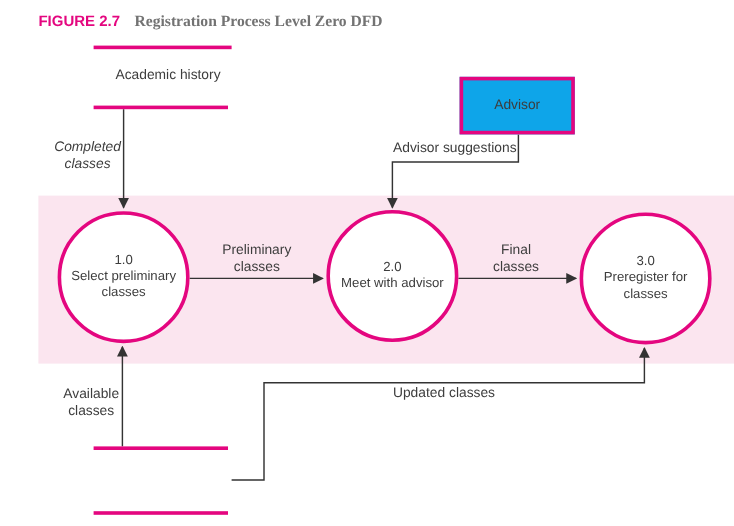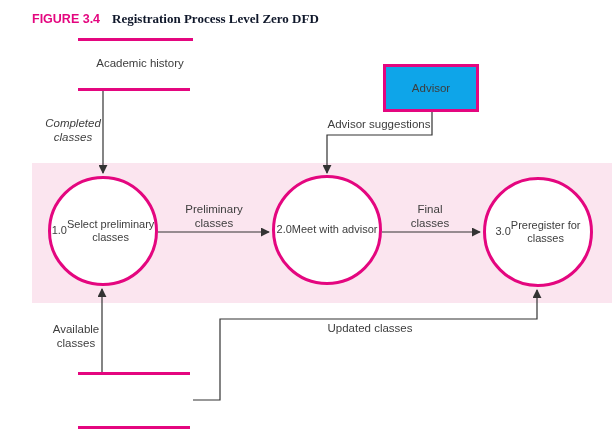--- a/index.html
+++ b/index.html
@@ -6,45 +6,45 @@
   .canvas {
     position:relative; width:612px; height:438px; background:#ffffff;
     overflow:hidden; font-family:"Liberation Sans", sans-serif;
   }
   .band { position:absolute; left:32px; top:163px; width:580px; height:140px; background:#FBE5EF; }
   svg.flows { position:absolute; left:0; top:0; width:612px; height:438px; z-index:2; }
   path.flow { stroke:#333333; stroke-width:1.2; fill:none; }
   .process {
     position:absolute; z-index:3; box-sizing:border-box; width:110px; height:110px;
     border:3.5px solid #E4067F; border-radius:50%; background:#ffffff;
-    display:flex; flex-direction:row; align-items:center; justify-content:center;
+    display:flex; flex-direction:column; align-items:center; justify-content:center;
     text-align:center; color:#3D3D3D; font-size:11px; line-height:13.5px;
   }
   .process-name { white-space:pre-line; }
   .entity {
     position:absolute; z-index:3; box-sizing:border-box; border:3.5px solid #E4067F;
     background:#0ea5e9; display:flex; align-items:center; justify-content:center;
     color:#3D3D3D; font-size:11.5px;
   }
   .store-bar { position:absolute; z-index:3; height:3px; background:#E4067F; }
   .label {
     position:absolute; z-index:4; color:#3D3D3D; font-size:11.5px; line-height:13.5px;
     text-align:center; white-space:pre-line;
   }
   .fig-caption { position:absolute; left:32px; top:9px; z-index:5; white-space:nowrap; }
   .fig-label { color:#E4067F; font-weight:bold; font-size:12.5px; font-family:"Liberation Sans", sans-serif; }
-  .fig-title { color:#0f172a; font-weight:bold; font-size:13px; font-family:"Liberation Serif", serif; margin-left:12px; }
+  .fig-title { color:#737373; font-weight:bold; font-size:13px; font-family:"Liberation Serif", serif; margin-left:12px; }
 </style>
 </head>
 <body>
 
 <div class="canvas">
 
   <div class="fig-caption">
-    <span class="fig-label">FIGURE 3.4</span><span class="fig-title">Registration Process Level Zero DFD</span>
+    <span class="fig-label">FIGURE 2.7</span><span class="fig-title">Registration Process Level Zero DFD</span>
   </div>
 
   <div class="band"></div>
 
   <svg class="flows" viewBox="0 0 612 438">
     <defs>
       <marker id="arrow" viewBox="0 0 10 10" refX="9" refY="5" markerWidth="7.5" markerHeight="7.5" orient="auto-start-reverse">
         <path d="M0,0 L10,5 L0,10 z" fill="#333333"></path>
       </marker>
     </defs>

